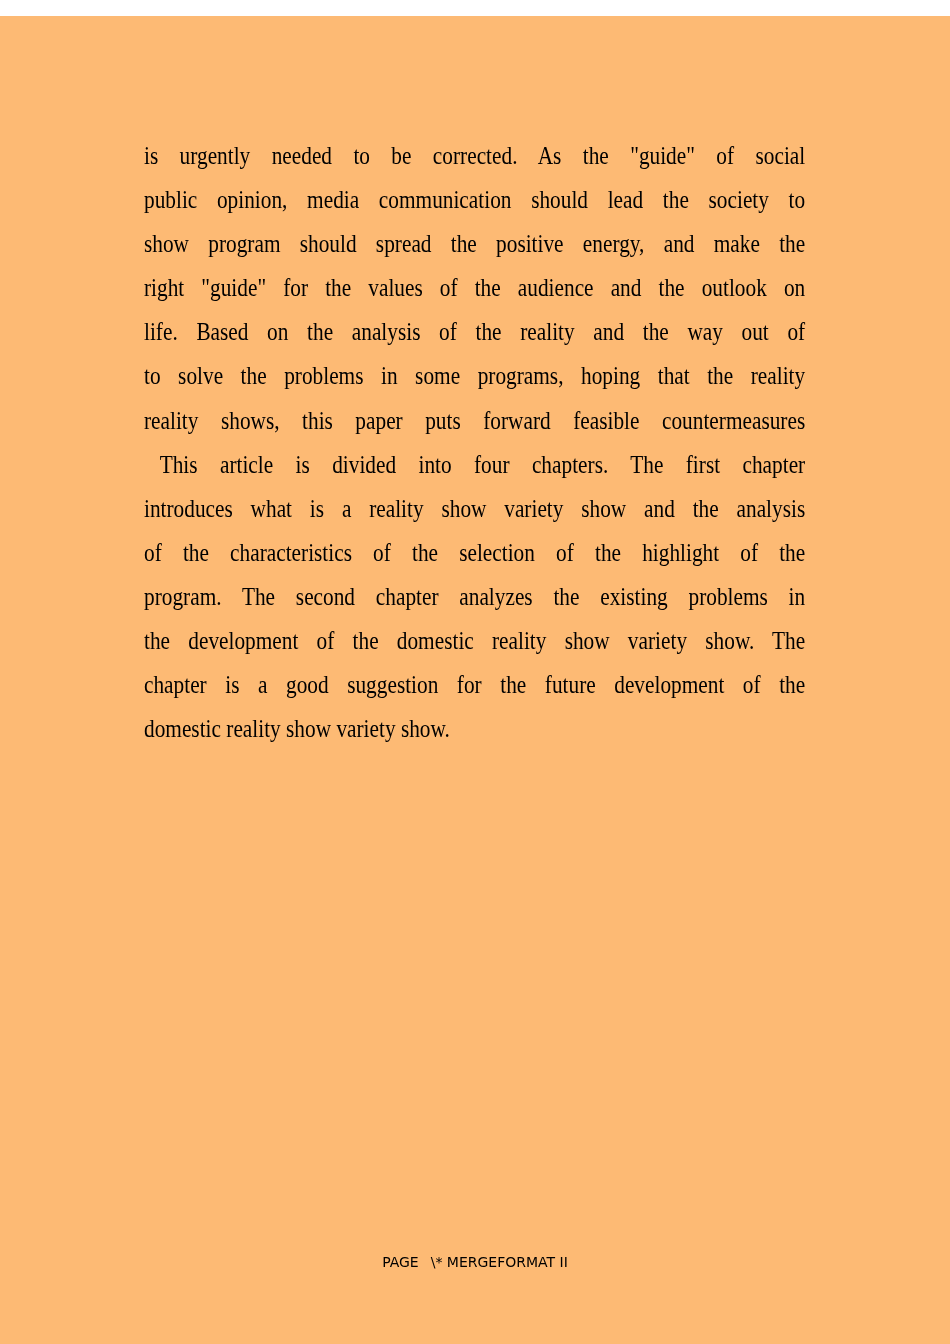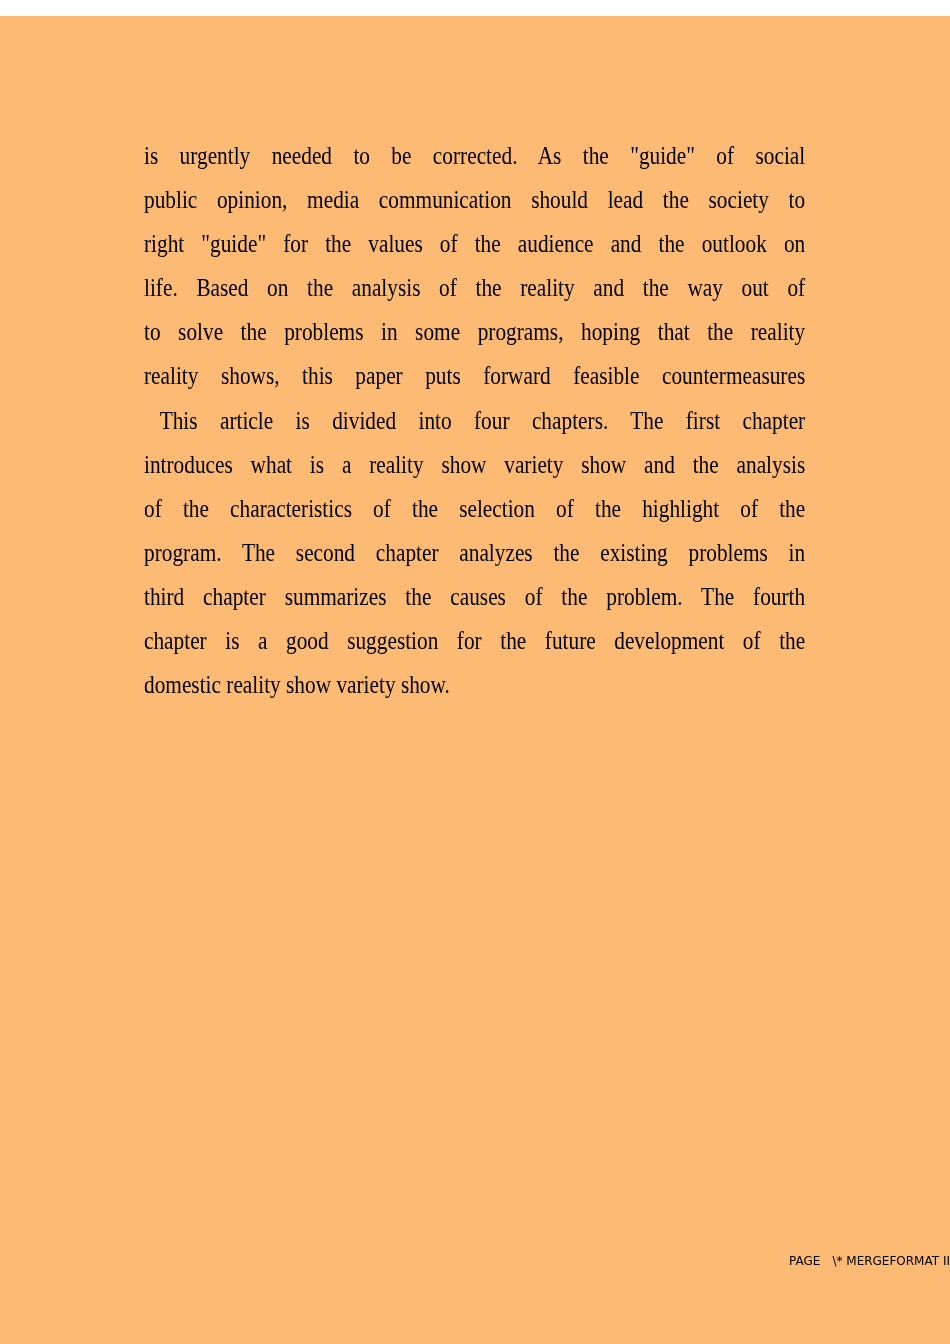--- a/index.html
+++ b/index.html
@@ -52,43 +52,46 @@
       box-sizing: border-box;
     }
     .kw-label {
       font-weight: bold;
     }
     .footer {
       position: absolute;
       left: 0;
       width: 950px;
       top: 1238px;
-      text-align: right;
+      text-align: center;
       font-family: "DejaVu Sans", sans-serif;
-      font-size: 12px;
+      font-size: 14px;
       color: #000000;
       white-space: pre;
     }
     .footer .gap {
       display: inline-block;
       width: 12px;
     }
   </style>
 </head>
 <body>
 
 <div class="page">
   <div class="body-text">
 
     <div>
       <div class="line">
           <span class="line-inner">is urgently needed to be corrected. As the "guide" of social</span>
         </div>
       <div class="line">
           <span class="line-inner">public opinion, media communication should lead the society to</span>
+        </div>
+      <div class="line">
+          <span class="line-inner">show program should spread the positive energy, and make the</span>
         </div>
       <div class="line">
           <span class="line-inner">right "guide" for the values of the audience and the outlook on</span>
         </div>
       <div class="line">
           <span class="line-inner">life. Based on the analysis of the reality and the way out of</span>
         </div>
       <div class="line">
           <span class="line-inner">to solve the problems in some programs, hoping that the reality</span>
         </div>
@@ -104,21 +107,21 @@
       <div class="line">
           <span class="line-inner">introduces what is a reality show variety show and the analysis</span>
         </div>
       <div class="line">
           <span class="line-inner">of the characteristics of the selection of the highlight of the</span>
         </div>
       <div class="line">
           <span class="line-inner">program. The second chapter analyzes the existing problems in</span>
         </div>
       <div class="line">
-          <span class="line-inner">third chapter summarizes the causes of the problem. The fourth</span>
+          <span class="line-inner">the development of the domestic reality show variety show. The</span>
         </div>
       <div class="line">
           <span class="line-inner">chapter is a good suggestion for the future development of the</span>
         </div>
       <div class="line last">
           <span class="line-inner">domestic reality show variety show.</span>
         </div>
     </div>
 
   </div>

